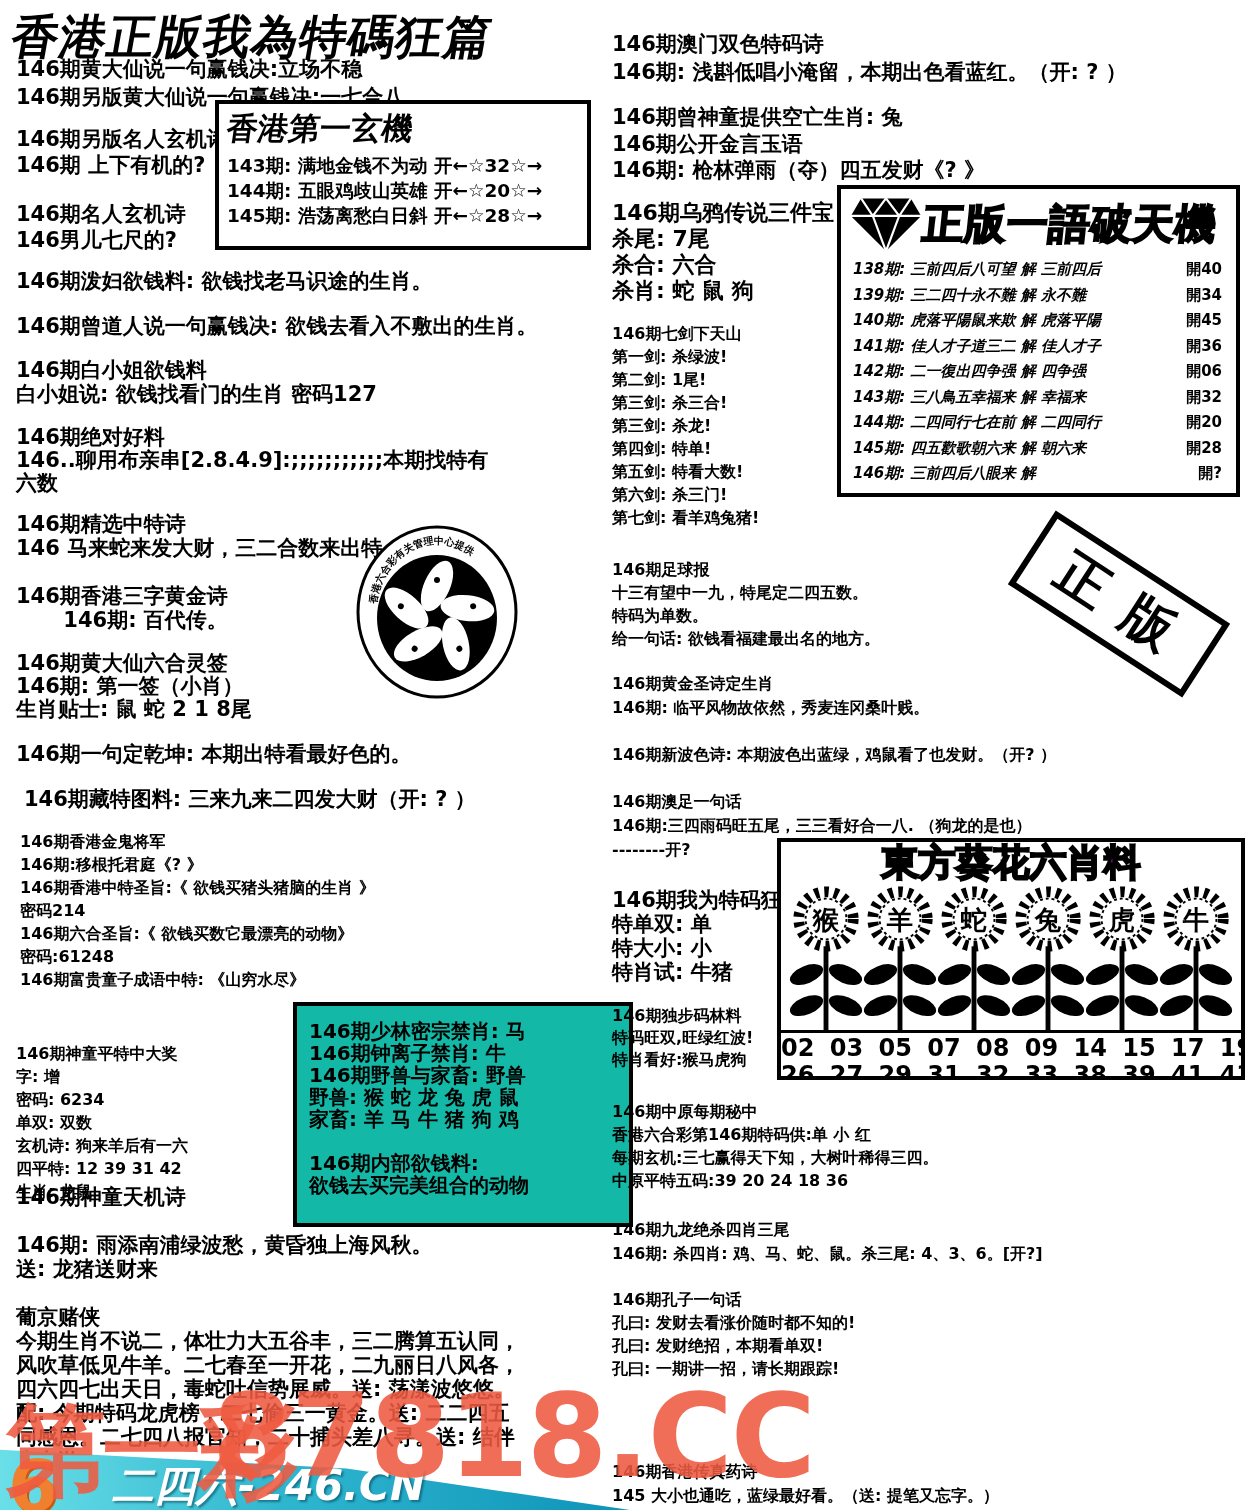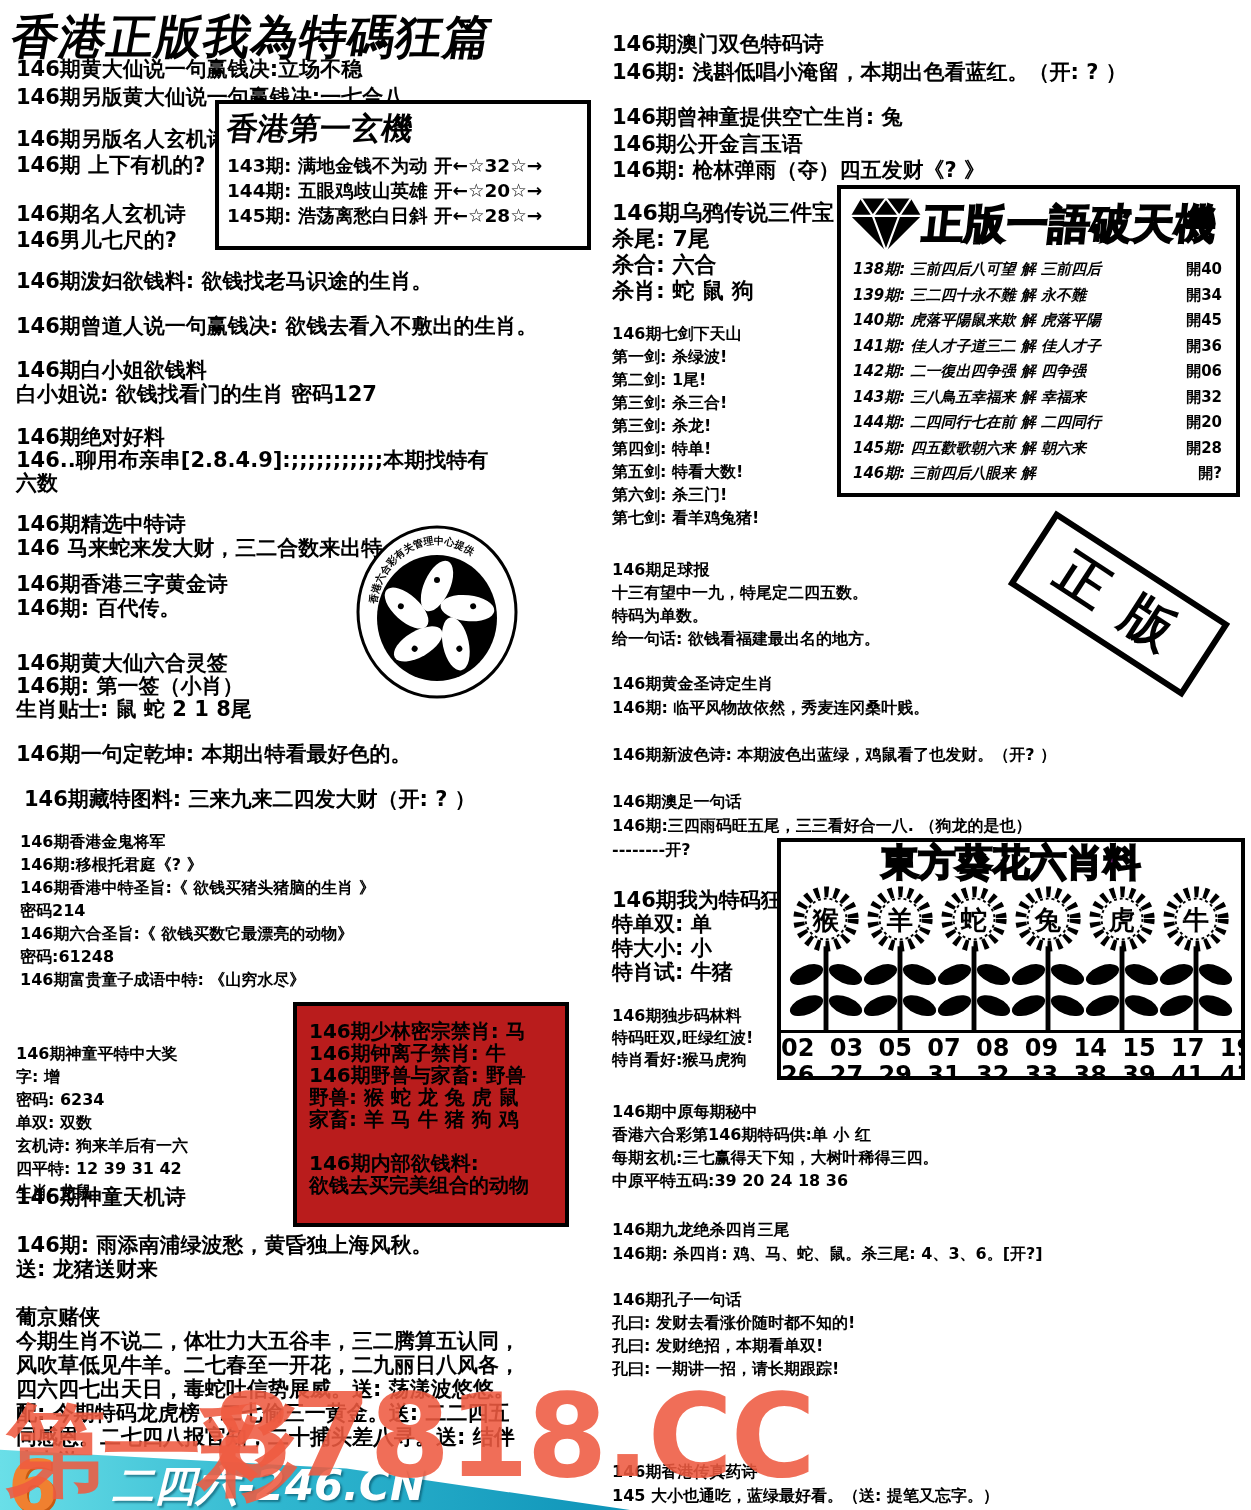--- a/index.html
+++ b/index.html
@@ -11,22 +11,22 @@
   .lh26 .ln{line-height:26px;} .lh28 .ln{line-height:28px;} .fs20{font-size:16px;} .fs21{font-size:21px;} .fs22{font-size:22px;}
   .page-title{position:absolute;left:12px;top:6px;font-size:47px;font-weight:900;
         transform:skewX(-10deg);letter-spacing:1px;white-space:nowrap;}
   
   .xuanji{position:absolute;left:215px;top:100px;width:376px;height:150px;border:4px solid #000;
         background:#fff;padding:4px 8px;box-sizing:border-box;}
   .xuanji .bt{font-size:31px;font-weight:900;transform:skewX(-8deg);transform-origin:left;
         white-space:nowrap;margin-bottom:3px;}
   .xuanji .ln{font-size:18.5px;line-height:25px;}
   
-  .shaolin{position:absolute;left:293px;top:1002px;width:276px;height:225px;border:4px solid #000;
-        background:#b91c1c;padding:14px 12px;box-sizing:border-box;}
+  .shaolin{position:absolute;left:293px;top:1002px;width:340px;height:225px;border:4px solid #000;
+        background:#14b8a6;padding:14px 12px;box-sizing:border-box;}
   .shaolin .ln{font-size:20px;line-height:22px;white-space:nowrap;}
   
   .tianji{position:absolute;left:837px;top:185px;width:403px;height:312px;border:4px solid #000;
         background:#fff;box-sizing:border-box;}
   .tianji-head{display:flex;align-items:center;height:66px;padding:2px 6px 0 8px;}
   .tianji-title{font-size:41px;font-weight:900;color:#fff;-webkit-text-stroke:2px #000;
         transform:skewX(-6deg);white-space:nowrap;letter-spacing:1px;}
   .trow{display:flex;justify-content:space-between;padding:0 14px 0 12px;line-height:25.5px;
         font-size:15px;white-space:nowrap;}
   .trow .tl{font-style:italic;}
@@ -90,21 +90,21 @@
     </div>
   <div class="blk fs21 lh23" style="left:16px;top:426px;">
       <div class="ln">146期绝对好料</div>
       <div class="ln">146..聊用布亲串[2.8.4.9]:;;;;;;;;;;;本期找特有</div>
       <div class="ln">六数</div>
     </div>
   <div class="blk fs21 lh24" style="left:16px;top:512px;">
       <div class="ln">146期精选中特诗</div>
       <div class="ln">146 马来蛇来发大财，三二合数来出特</div>
     </div>
-  <div class="blk fs21 lh24" style="left:16px;top:572px;">
+  <div class="blk fs21 lh24" style="left:16px;top:584px;text-align:right;">
       <div class="ln">146期香港三字黄金诗</div>
       <div class="ln">146期: 百代传。</div>
     </div>
   <div class="blk fs21 lh23" style="left:16px;top:652px;">
       <div class="ln">146期黄大仙六合灵签</div>
       <div class="ln">146期: 第一签（小肖）</div>
       <div class="ln">生肖贴士: 鼠 蛇 2 1 8尾</div>
     </div>
   <div class="blk fs21 lh24" style="left:16px;top:742px;">
       <div class="ln">146期一句定乾坤: 本期出特看最好色的。</div>

